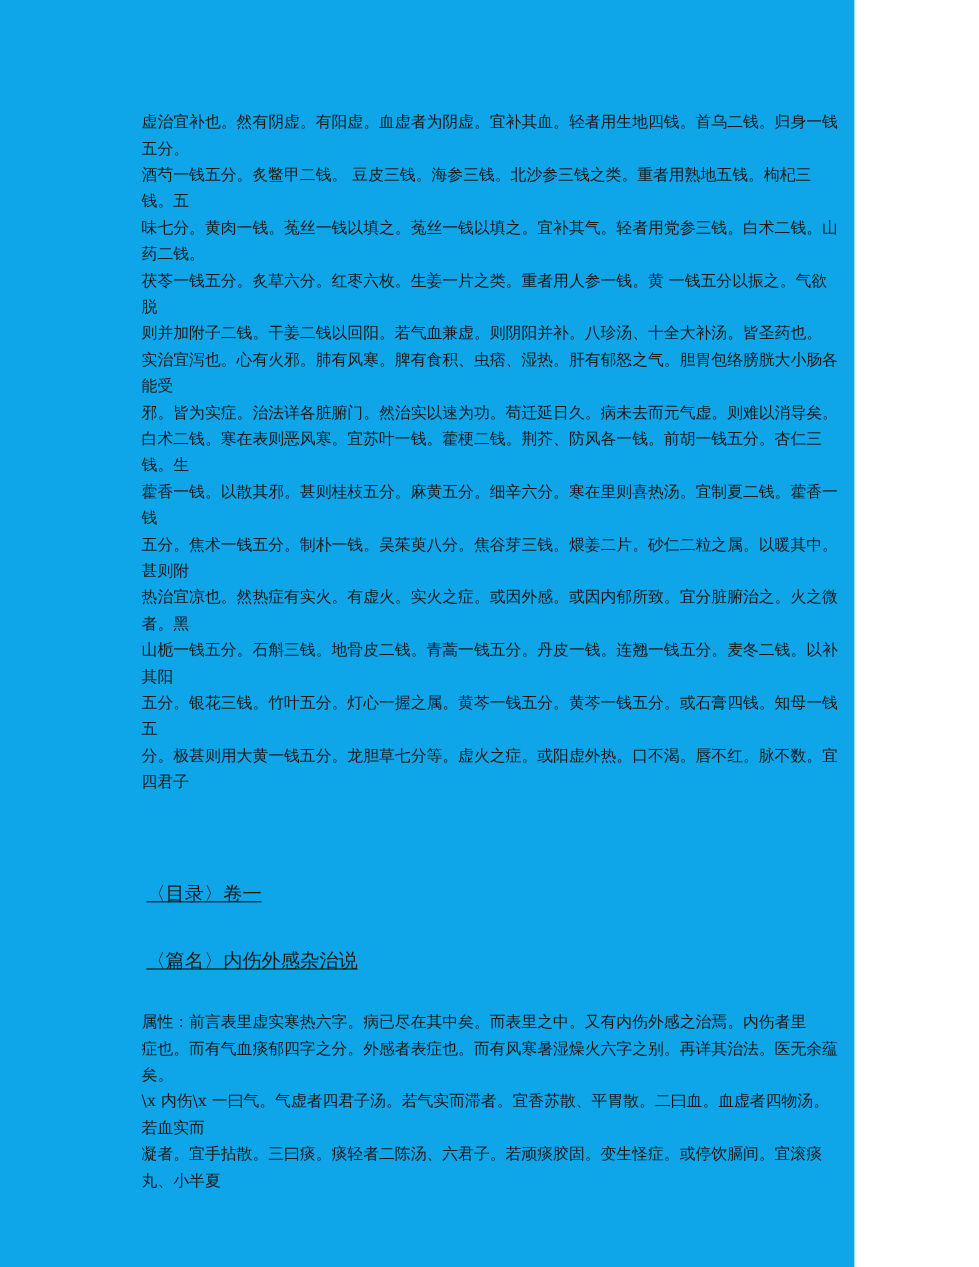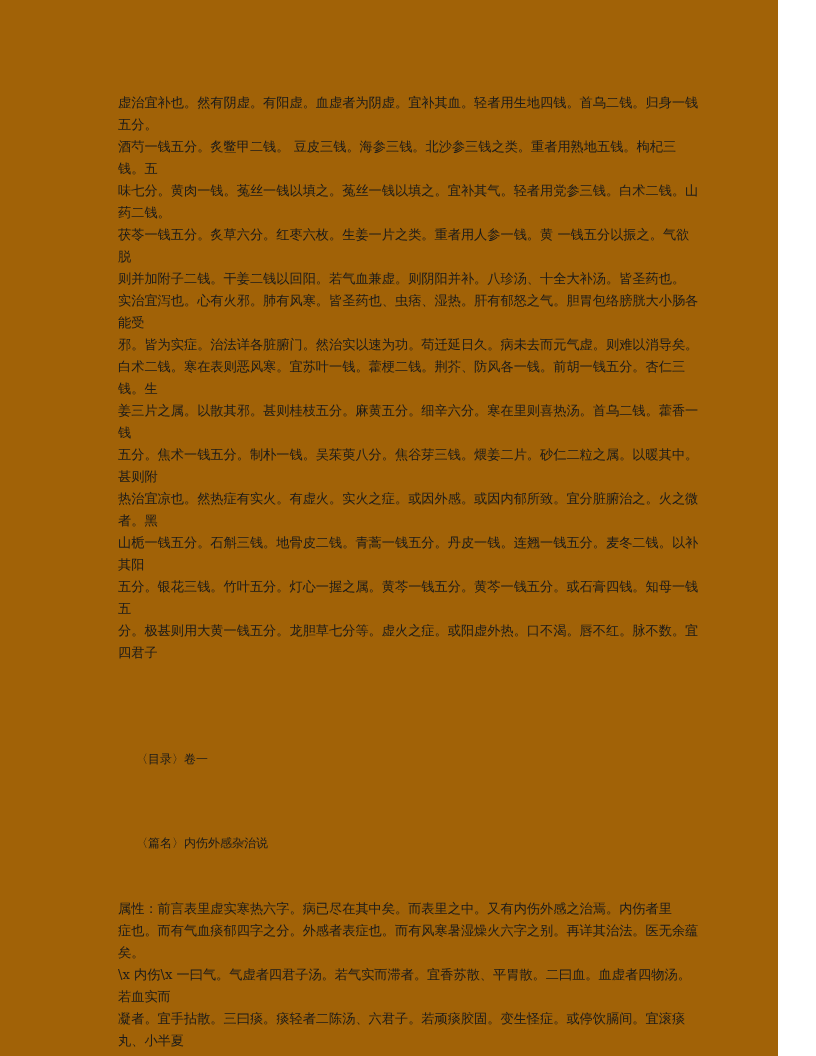--- a/index.html
+++ b/index.html
@@ -7,23 +7,23 @@
     margin: 0;
     padding: 0;
     background: #ffffff;
   }
   body {
     font-family: "DejaVu Serif", "Liberation Serif", serif;
     color: #000000;
   }
   #page {
     position: relative;
-    width: 778px;
+    width: 712px;
     height: 1056px;
-    background: #a16207;
+    background: #0ea5e9;
     overflow: hidden;
     box-sizing: border-box;
   }
   #content {
     position: absolute;
     left: 118px;
     top: 92px;
     width: 584px;
   }
   .para {
@@ -36,42 +36,43 @@
     white-space: normal;
     color: #1a1a1a;
   }
   .spacer-lg {
     height: 66px;
   }
   .spacer-md {
     height: 26px;
   }
   .section-line {
-    font-size: 12px;
+    font-size: 16px;
     line-height: 22px;
-    margin: 18px;
+    margin: 4px;
     color: #1a1a1a;
     word-break: break-all;
+    text-decoration: underline;
   }
 </style>
 </head>
 <body>
 
 <div id="page">
   <div id="content">
 
     <p class="para">虚治宜补也。然有阴虚。有阳虚。血虚者为阴虚。宜补其血。轻者用生地四钱。首乌二钱。归身一钱五分。</p>
     <p class="para">酒芍一钱五分。炙鳖甲二钱。 豆皮三钱。海参三钱。北沙参三钱之类。重者用熟地五钱。枸杞三钱。五</p>
     <p class="para">味七分。黄肉一钱。菟丝一钱以填之。菟丝一钱以填之。宜补其气。轻者用党参三钱。白术二钱。山药二钱。</p>
     <p class="para">茯苓一钱五分。炙草六分。红枣六枚。生姜一片之类。重者用人参一钱。黄 一钱五分以振之。气欲脱</p>
     <p class="para">则并加附子二钱。干姜二钱以回阳。若气血兼虚。则阴阳并补。八珍汤、十全大补汤。皆圣药也。</p>
-    <p class="para">实治宜泻也。心有火邪。肺有风寒。皆圣药也、虫痞、湿热。肝有郁怒之气。胆胃包络膀胱大小肠各能受</p>
+    <p class="para">实治宜泻也。心有火邪。肺有风寒。脾有食积、虫痞、湿热。肝有郁怒之气。胆胃包络膀胱大小肠各能受</p>
     <p class="para">邪。皆为实症。治法详各脏腑门。然治实以速为功。苟迁延日久。病未去而元气虚。则难以消导矣。</p>
     <p class="para">白术二钱。寒在表则恶风寒。宜苏叶一钱。藿梗二钱。荆芥、防风各一钱。前胡一钱五分。杏仁三钱。生</p>
-    <p class="para">姜三片之属。以散其邪。甚则桂枝五分。麻黄五分。细辛六分。寒在里则喜热汤。首乌二钱。藿香一钱</p>
+    <p class="para">藿香一钱。以散其邪。甚则桂枝五分。麻黄五分。细辛六分。寒在里则喜热汤。宜制夏二钱。藿香一钱</p>
     <p class="para">五分。焦术一钱五分。制朴一钱。吴茱萸八分。焦谷芽三钱。煨姜二片。砂仁二粒之属。以暖其中。甚则附</p>
     <p class="para">热治宜凉也。然热症有实火。有虚火。实火之症。或因外感。或因内郁所致。宜分脏腑治之。火之微者。黑</p>
     <p class="para">山栀一钱五分。石斛三钱。地骨皮二钱。青蒿一钱五分。丹皮一钱。连翘一钱五分。麦冬二钱。以补其阳</p>
     <p class="para">五分。银花三钱。竹叶五分。灯心一握之属。黄芩一钱五分。黄芩一钱五分。或石膏四钱。知母一钱五</p>
     <p class="para">分。极甚则用大黄一钱五分。龙胆草七分等。虚火之症。或阳虚外热。口不渴。唇不红。脉不数。宜四君子</p>
 
     <div class="spacer-lg"></div>
 
     <p class="section-line">〈目录〉卷一</p>
 

